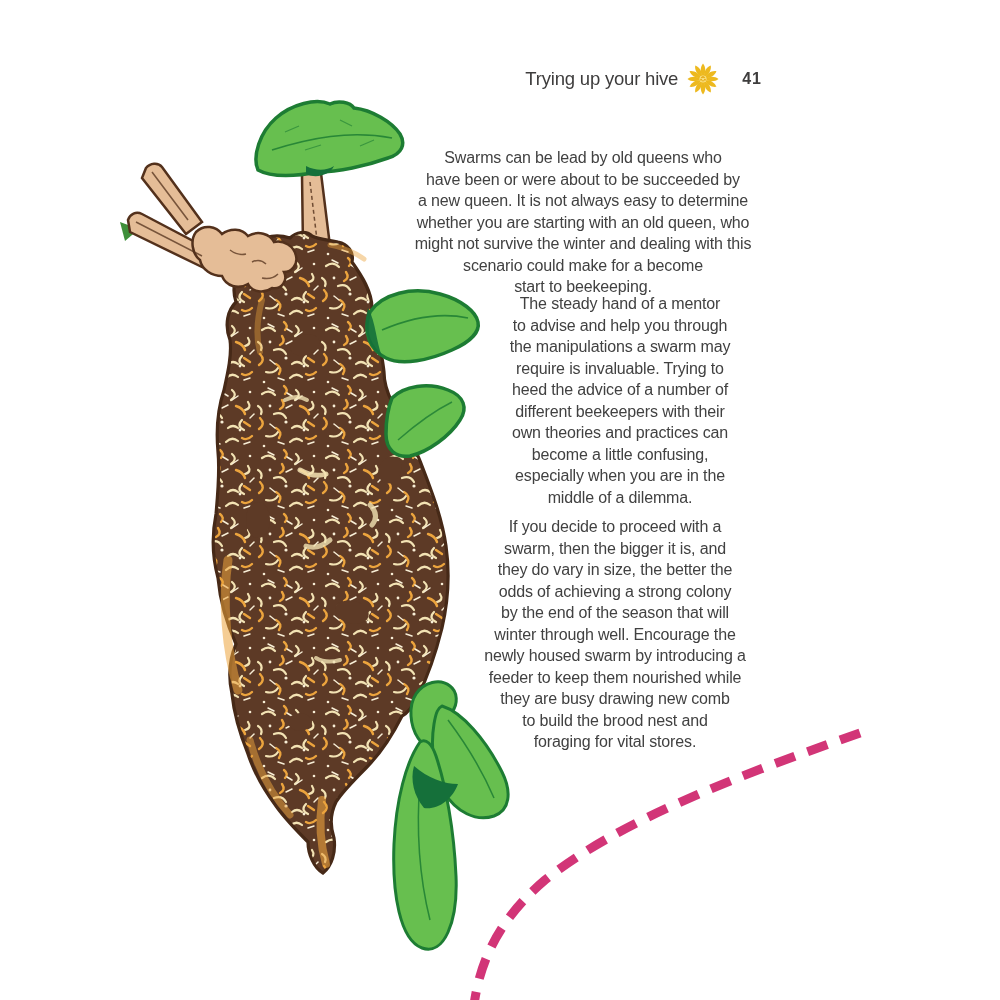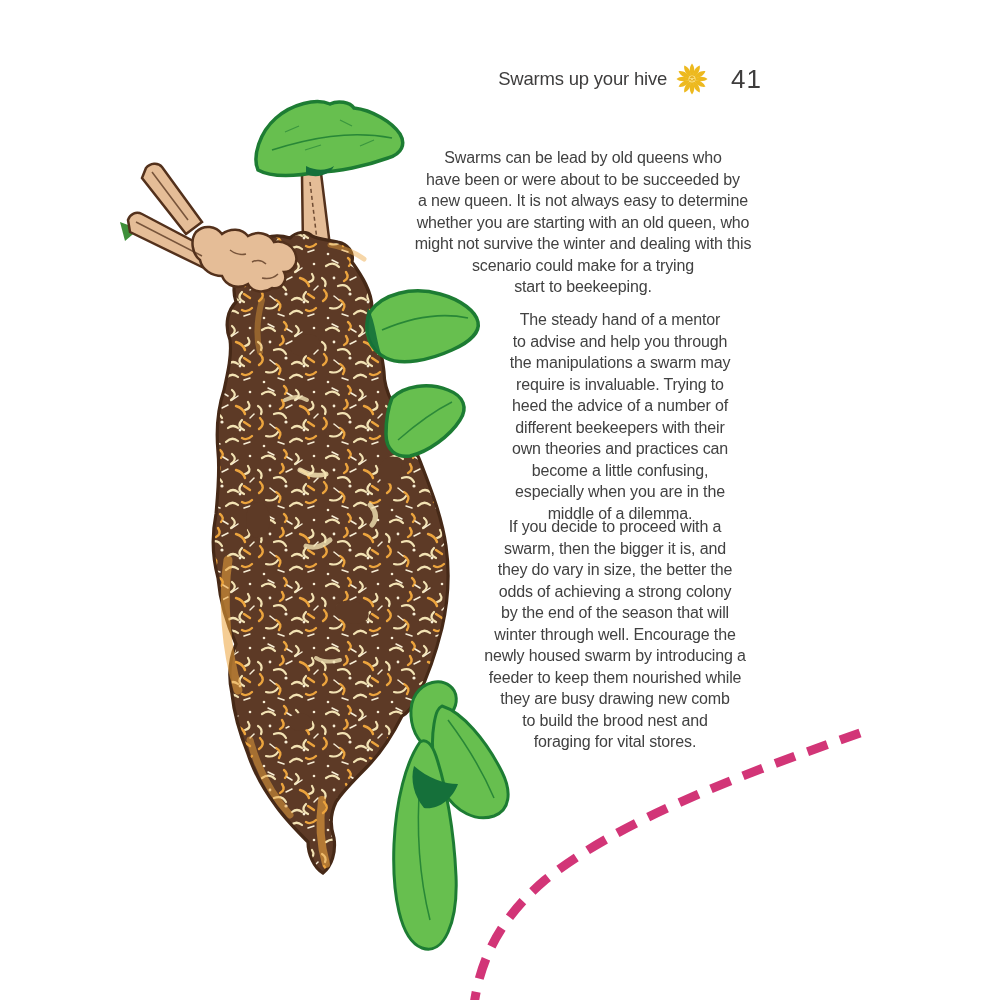--- a/index.html
+++ b/index.html
@@ -7,27 +7,27 @@
     position:relative;width:1000px;height:1000px;background:#ffffff;overflow:hidden;
     font-family:"Liberation Sans","DejaVu Sans",sans-serif;color:#414141;
   }
   .artwork{position:absolute;left:0;top:0;width:1000px;height:1000px;}
   .hdr{
     position:absolute;top:62px;left:0;width:762px;height:34px;
     display:flex;align-items:center;justify-content:flex-end;gap:0;
   }
   .hdr-title{font-size:18.5px;letter-spacing:-0.2px;color:#3e3d3d;white-space:pre;}
   .hdr-flower{width:34px;height:34px;margin-left:8px;}
-  .hdr-num{font-size:26px;font-weight:400;color:#3e3d3d;margin-left:22px;letter-spacing:1px;}
+  .hdr-num{font-size:16px;font-weight:700;color:#3e3d3d;margin-left:22px;letter-spacing:1px;}
   .para{
     position:absolute;text-align:center;white-space:pre-line;
     font-size:16px;line-height:21.5px;letter-spacing:-0.15px;color:#414141;
   }
   .p1{left:378px;top:147px;width:410px;}
-  .p2{left:450px;top:309px;width:340px;}
+  .p2{left:450px;top:293px;width:340px;}
   .p3{left:425px;top:516px;width:380px;}
 </style>
 </head>
 <body>
 
 <div class="page">
 
   <svg class="artwork" viewBox="0 0 1000 1000" aria-hidden="true">
     <defs>
       <pattern id="beeTex" width="64" height="64" patternUnits="userSpaceOnUse">
@@ -165,21 +165,21 @@
         <path d="M414 766 C428 778 444 784 458 784 C452 800 438 810 424 808 C414 796 410 780 414 766 Z" stroke="none" fill="#15703a"></path>
       </g>
     </g>
 
     <g>
       <path d="M860 733 C740 775 620 820 545 880 C500 918 480 960 474 1005" fill="none" stroke-width="9" stroke-dasharray="21 13.5" stroke="#d23577"></path>
     </g>
   </svg>
 
   <div class="hdr">
-    <span class="hdr-title">Swarms up your hive</span>
+    <span class="hdr-title">Trying up your hive</span>
     <svg class="hdr-flower" viewBox="-17 -17 34 34">
       <g fill="#edb91f">
         <g id="petals">
           <path d="M0 -2 C-3 -6 -3 -12 0 -15.5 C3 -12 3 -6 0 -2 Z"></path>
           <path d="M0 -2 C-3 -6 -3 -12 0 -15.5 C3 -12 3 -6 0 -2 Z" transform="rotate(30)"></path>
           <path d="M0 -2 C-3 -6 -3 -12 0 -15.5 C3 -12 3 -6 0 -2 Z" transform="rotate(60)"></path>
           <path d="M0 -2 C-3 -6 -3 -12 0 -15.5 C3 -12 3 -6 0 -2 Z" transform="rotate(90)"></path>
           <path d="M0 -2 C-3 -6 -3 -12 0 -15.5 C3 -12 3 -6 0 -2 Z" transform="rotate(120)"></path>
           <path d="M0 -2 C-3 -6 -3 -12 0 -15.5 C3 -12 3 -6 0 -2 Z" transform="rotate(150)"></path>
           <path d="M0 -2 C-3 -6 -3 -12 0 -15.5 C3 -12 3 -6 0 -2 Z" transform="rotate(180)"></path>
@@ -201,21 +201,21 @@
       </g>
     </svg>
     <span class="hdr-num">41</span>
   </div>
 
   <div class="para p1">Swarms can be lead by old queens who
 have been or were about to be succeeded by
 a new queen. It is not always easy to determine
 whether you are starting with an old queen, who
 might not survive the winter and dealing with this
-scenario could make for a trying
+scenario could make for a become
 start to beekeeping.</div>
   <div class="para p2">The steady hand of a mentor
 to advise and help you through
 the manipulations a swarm may
 require is invaluable. Trying to
 heed the advice of a number of
 different beekeepers with their
 own theories and practices can
 become a little confusing,
 especially when you are in the

